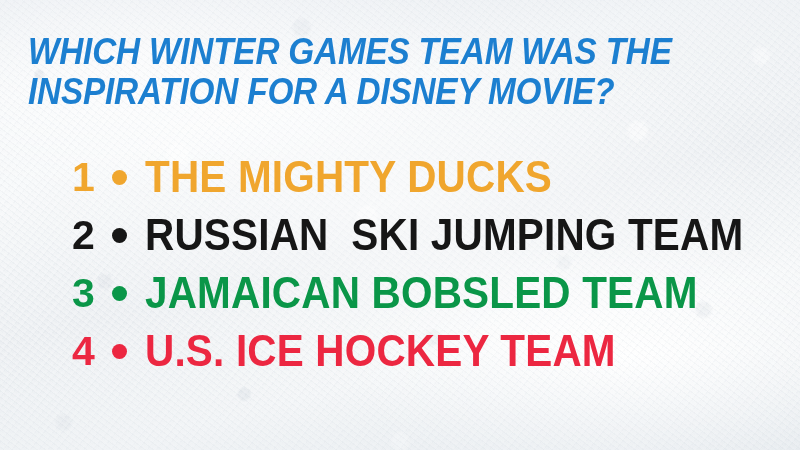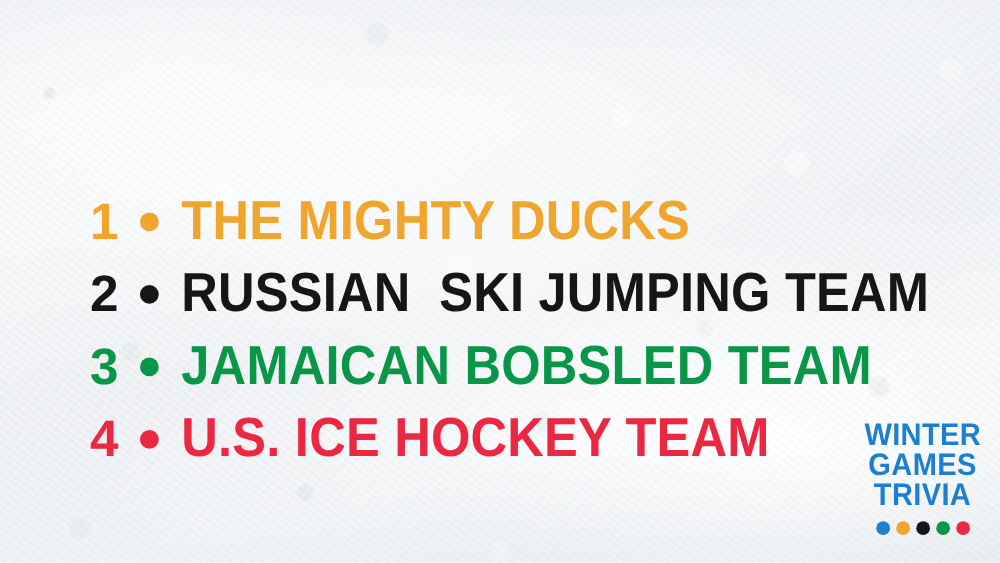--- a/index.html
+++ b/index.html
@@ -164,20 +164,24 @@
 </head>
 <body>
 
 <div id="slide">
 
   <div class="snow-base"></div>
   <div class="snow-mottle"></div>
   <div class="snow-grain"></div>
   <div class="snow-vignette"></div>
 
+  <div id="question">
+    <div class="q-line" style="color: rgb(28, 127, 208);">WHICH WINTER GAMES TEAM WAS THE</div>
+    <div class="q-line" style="color: rgb(28, 127, 208);">INSPIRATION FOR A DISNEY MOVIE?</div>
+  </div>
 
   <div id="answers">
 
     <div class="answer-row">
       <span class="answer-num" style="color: rgb(240, 166, 46);">1</span>
       <span class="answer-bullet" style="background-color: rgb(240, 166, 46);"></span>
       <span class="answer-text" style="color: rgb(240, 166, 46);">THE MIGHTY DUCKS</span>
     </div>
 
     <div class="answer-row">
@@ -193,26 +197,14 @@
     </div>
 
     <div class="answer-row">
       <span class="answer-num" style="color: rgb(236, 39, 65);">4</span>
       <span class="answer-bullet" style="background-color: rgb(236, 39, 65);"></span>
       <span class="answer-text" style="color: rgb(236, 39, 65);">U.S. ICE HOCKEY TEAM</span>
     </div>
 
   </div>
 
-  <div id="logo">
-    <div class="logo-line" style="color: rgb(28, 127, 208);">WINTER</div>
-    <div class="logo-line" style="color: rgb(28, 127, 208);">GAMES</div>
-    <div class="logo-line" style="color: rgb(28, 127, 208);">TRIVIA</div>
-    <div id="logo-dots">
-      <span class="logo-dot" style="background-color: rgb(28, 127, 208);"></span>
-      <span class="logo-dot" style="background-color: rgb(240, 166, 46);"></span>
-      <span class="logo-dot" style="background-color: rgb(22, 22, 22);"></span>
-      <span class="logo-dot" style="background-color: rgb(10, 150, 72);"></span>
-      <span class="logo-dot" style="background-color: rgb(236, 39, 65);"></span>
-    </div>
-  </div>
 
 </div>
 
 </body></html>

